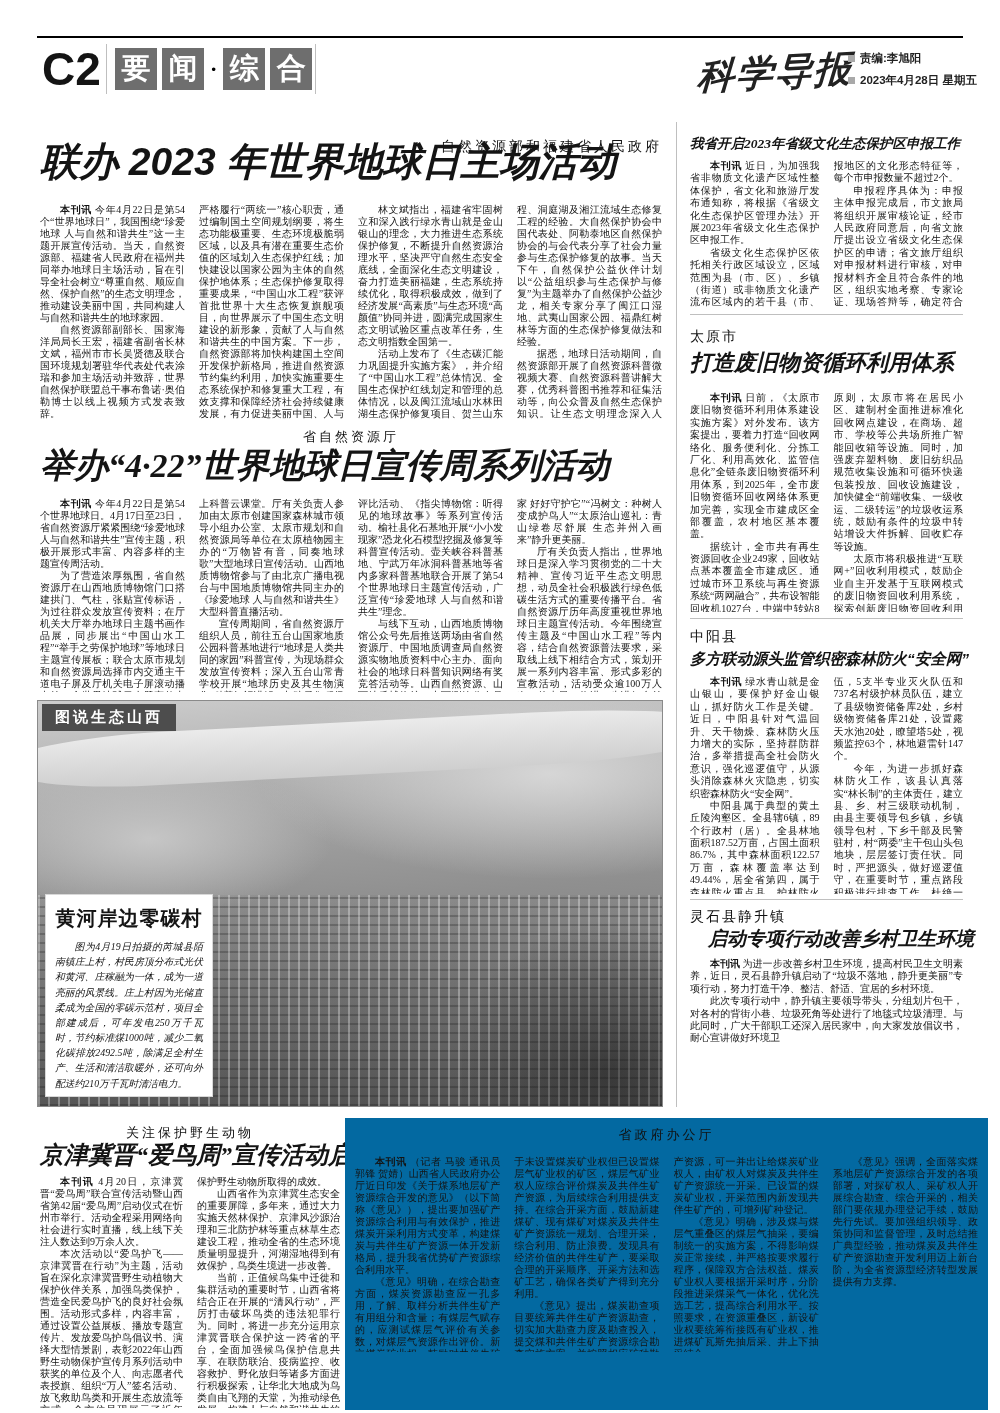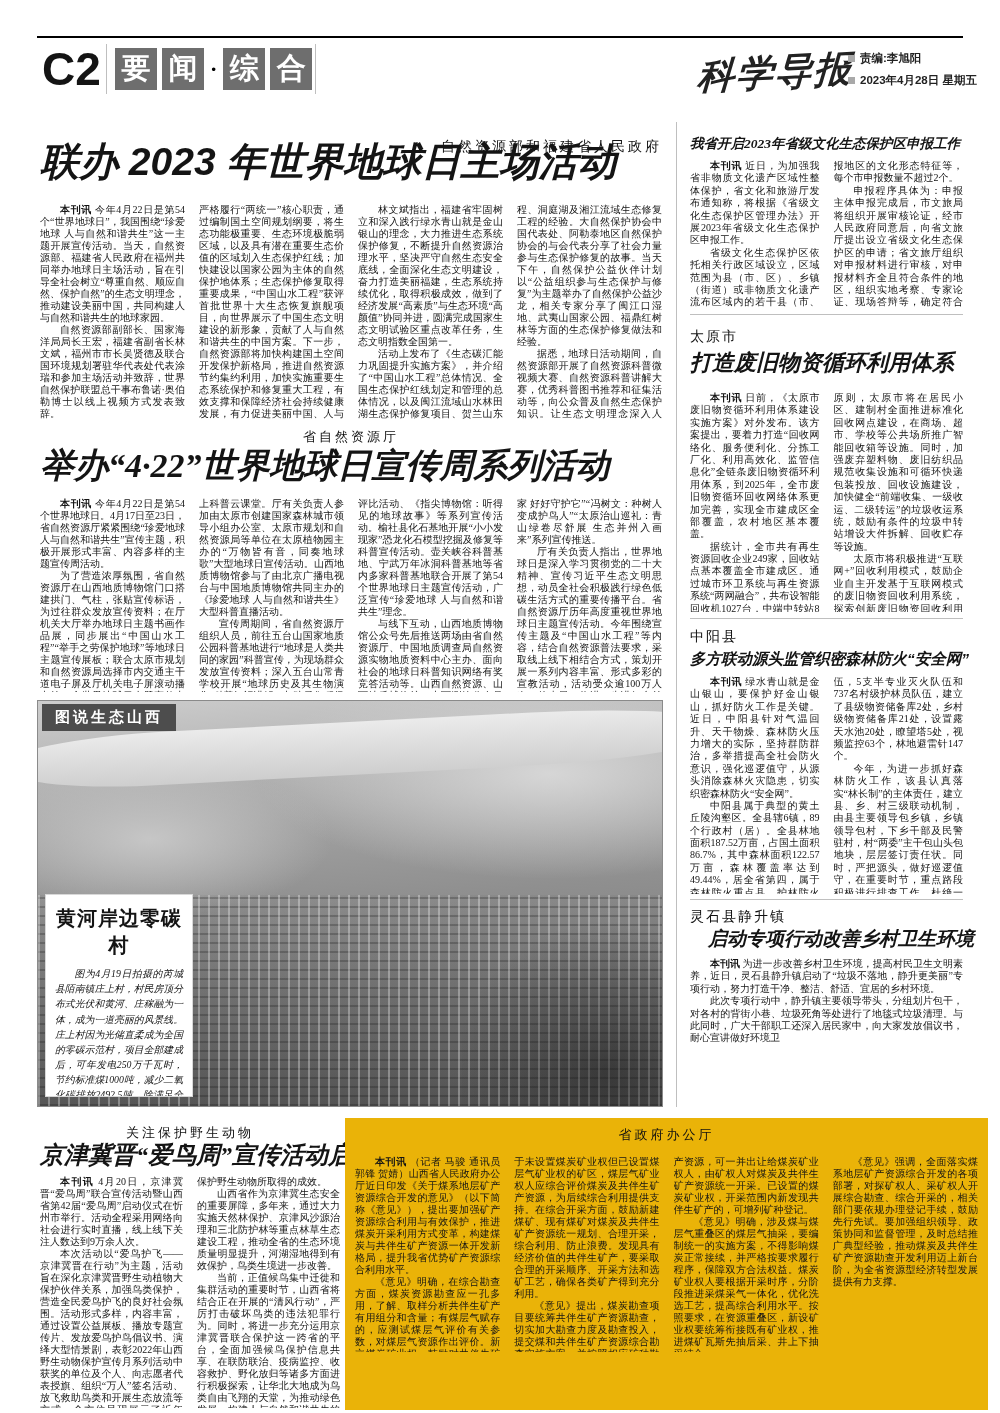--- a/index.html
+++ b/index.html
@@ -43,27 +43,27 @@
   .roofs{position:absolute;left:0;right:0;bottom:0;height:52%;
      background:
       repeating-linear-gradient(90deg, rgba(250,250,250,.32) 0 2px, rgba(0,0,0,0) 2px 10px),
       repeating-linear-gradient(0deg, rgba(25,25,25,.26) 0 2px, rgba(0,0,0,0) 2px 9px),
       linear-gradient(180deg, rgba(90,90,90,.08), rgba(35,35,35,.38));}
   .trees{position:absolute;right:0;bottom:0;width:32%;height:46%;
      background:radial-gradient(circle at 72% 82%, rgba(25,25,25,.5), rgba(0,0,0,0) 72%);}
   .pholabel{position:absolute;top:3px;left:4px;background:#4d4d4d;color:#fff;
      font-family:"Liberation Sans","DejaVu Sans",sans-serif;font-weight:bold;font-size:15px;
      letter-spacing:3px;padding:4px 13px;}
-  .inset{position:absolute;left:7px;top:193px;width:148px;height:203px;background:#fff;
+  .inset{position:absolute;left:7px;top:193px;width:168px;height:203px;background:#fff;
      border:1px solid #d8d8d8;padding:8px 9px;box-sizing:border-box;overflow:hidden;}
   .inset h3{margin:2px 0 7px 0;text-align:center;font-size:20px;font-weight:bold;letter-spacing:1px;}
   .inset .cap{font-style:italic;font-size:9.8px;line-height:1.55;text-align:justify;text-indent:2em;margin:0;}
   .inset .credit{font-size:10px;text-align:right;margin-top:6px;padding-right:8px;}
 
-  .graybox{background:#eab308;box-sizing:border-box;padding-top:8px;}
+  .graybox{background:#0369a1;box-sizing:border-box;padding-top:8px;}
 </style>
 </head>
 <body>
 
 <div id="paper">
 
   <div class="abs rule" style="left:37px;top:36px;width:926px;height:2px;"></div>
   <div class="abs pageno" style="left:42px;top:46px;">C2</div>
   <div class="abs thin" style="left:106px;top:44px;width:1px;height:50px;"></div>
   <div class="abs secbox" style="left:115px;top:48px;">
@@ -113,21 +113,21 @@
     </div>
     <div class="col">
       <p class="cont">上科普云课堂。厅有关负责人参加由太原市创建国家森林城市领导小组办公室、太原市规划和自然资源局等单位在太原植物园主办的“万物皆有音，同奏地球歌”大型地球日宣传活动。山西地质博物馆参与了由北京广播电视台与中国地质博物馆共同主办的《珍爱地球  人与自然和谐共生》大型科普直播活动。</p>
       <p>宣传周期间，省自然资源厅组织人员，前往五台山国家地质公园科普基地进行“地球是人类共同的家园”科普宣传，为现场群众发放宣传资料；深入五台山常青学校开展“地球历史及其生物演化”科普知识讲解，与孩子们积极互动，为孩子们发放科普小奖品。山西地质博物馆等厅属事业单位组织第三届《小石头会说话》科普作品征集</p>
     </div>
     <div class="col">
       <p class="cont">评比活动、《指尖博物馆：听得见的地球故事》等系列宣传活动。榆社县化石基地开展“小小发现家”恐龙化石模型挖掘及修复等科普宣传活动。壶关峡谷科普基地、宁武万年冰洞科普基地等省内多家科普基地联合开展了第54个世界地球日主题宣传活动，广泛宣传“珍爱地球  人与自然和谐共生”理念。</p>
       <p>与线下互动，山西地质博物馆公众号先后推送两场由省自然资源厅、中国地质调查局自然资源实物地质资料中心主办、面向社会的地球日科普知识网络有奖竞答活动等。山西自然资源、山西地质博物馆、山西测绘公众号陆续推出“@所有人，第54个世界地球日主题海报请转发”“从‘一行白鹭、黑鹳成群’看山西‘母亲河’汾河之变”“地球一个</p>
     </div>
     <div class="col">
-      <p class="cont">家  好好守护它”“冯树文：种树人变成护鸟人”“太原治山巡礼：青山绿卷尽舒展  生态并州入画来”系列宣传推送。</p>
+      <p class="cont">家  好好守护它”“冯树文：种树人变成护鸟人”“太原治山巡礼：青山绿卷尽舒展  生态并州入画来”静升更美丽。</p>
       <p>厅有关负责人指出，世界地球日是深入学习贯彻党的二十大精神、宣传习近平生态文明思想，动员全社会积极践行绿色低碳生活方式的重要传播平台。省自然资源厅历年高度重视世界地球日主题宣传活动。今年围绕宣传主题及“中国山水工程”等内容，结合自然资源普法要求，采取线上线下相结合方式，策划开展一系列内容丰富、形式多彩的宣教活动，活动受众逾100万人次。他表示，将进一步讲好自然资源故事，吸引社会公众关注自然资源事业，推动社会公众为建设人与自然和谐共生的现代化作出新贡献。（毛晋锦）</p>
     </div>
   </div>
 
   <div class="abs photo" style="left:37px;top:700px;width:624px;height:405px;">
     <div class="river"></div>
     <div class="roofs"></div>
     <div class="trees"></div>
     <div class="pholabel">图说生态山西</div>
     <div class="inset">

